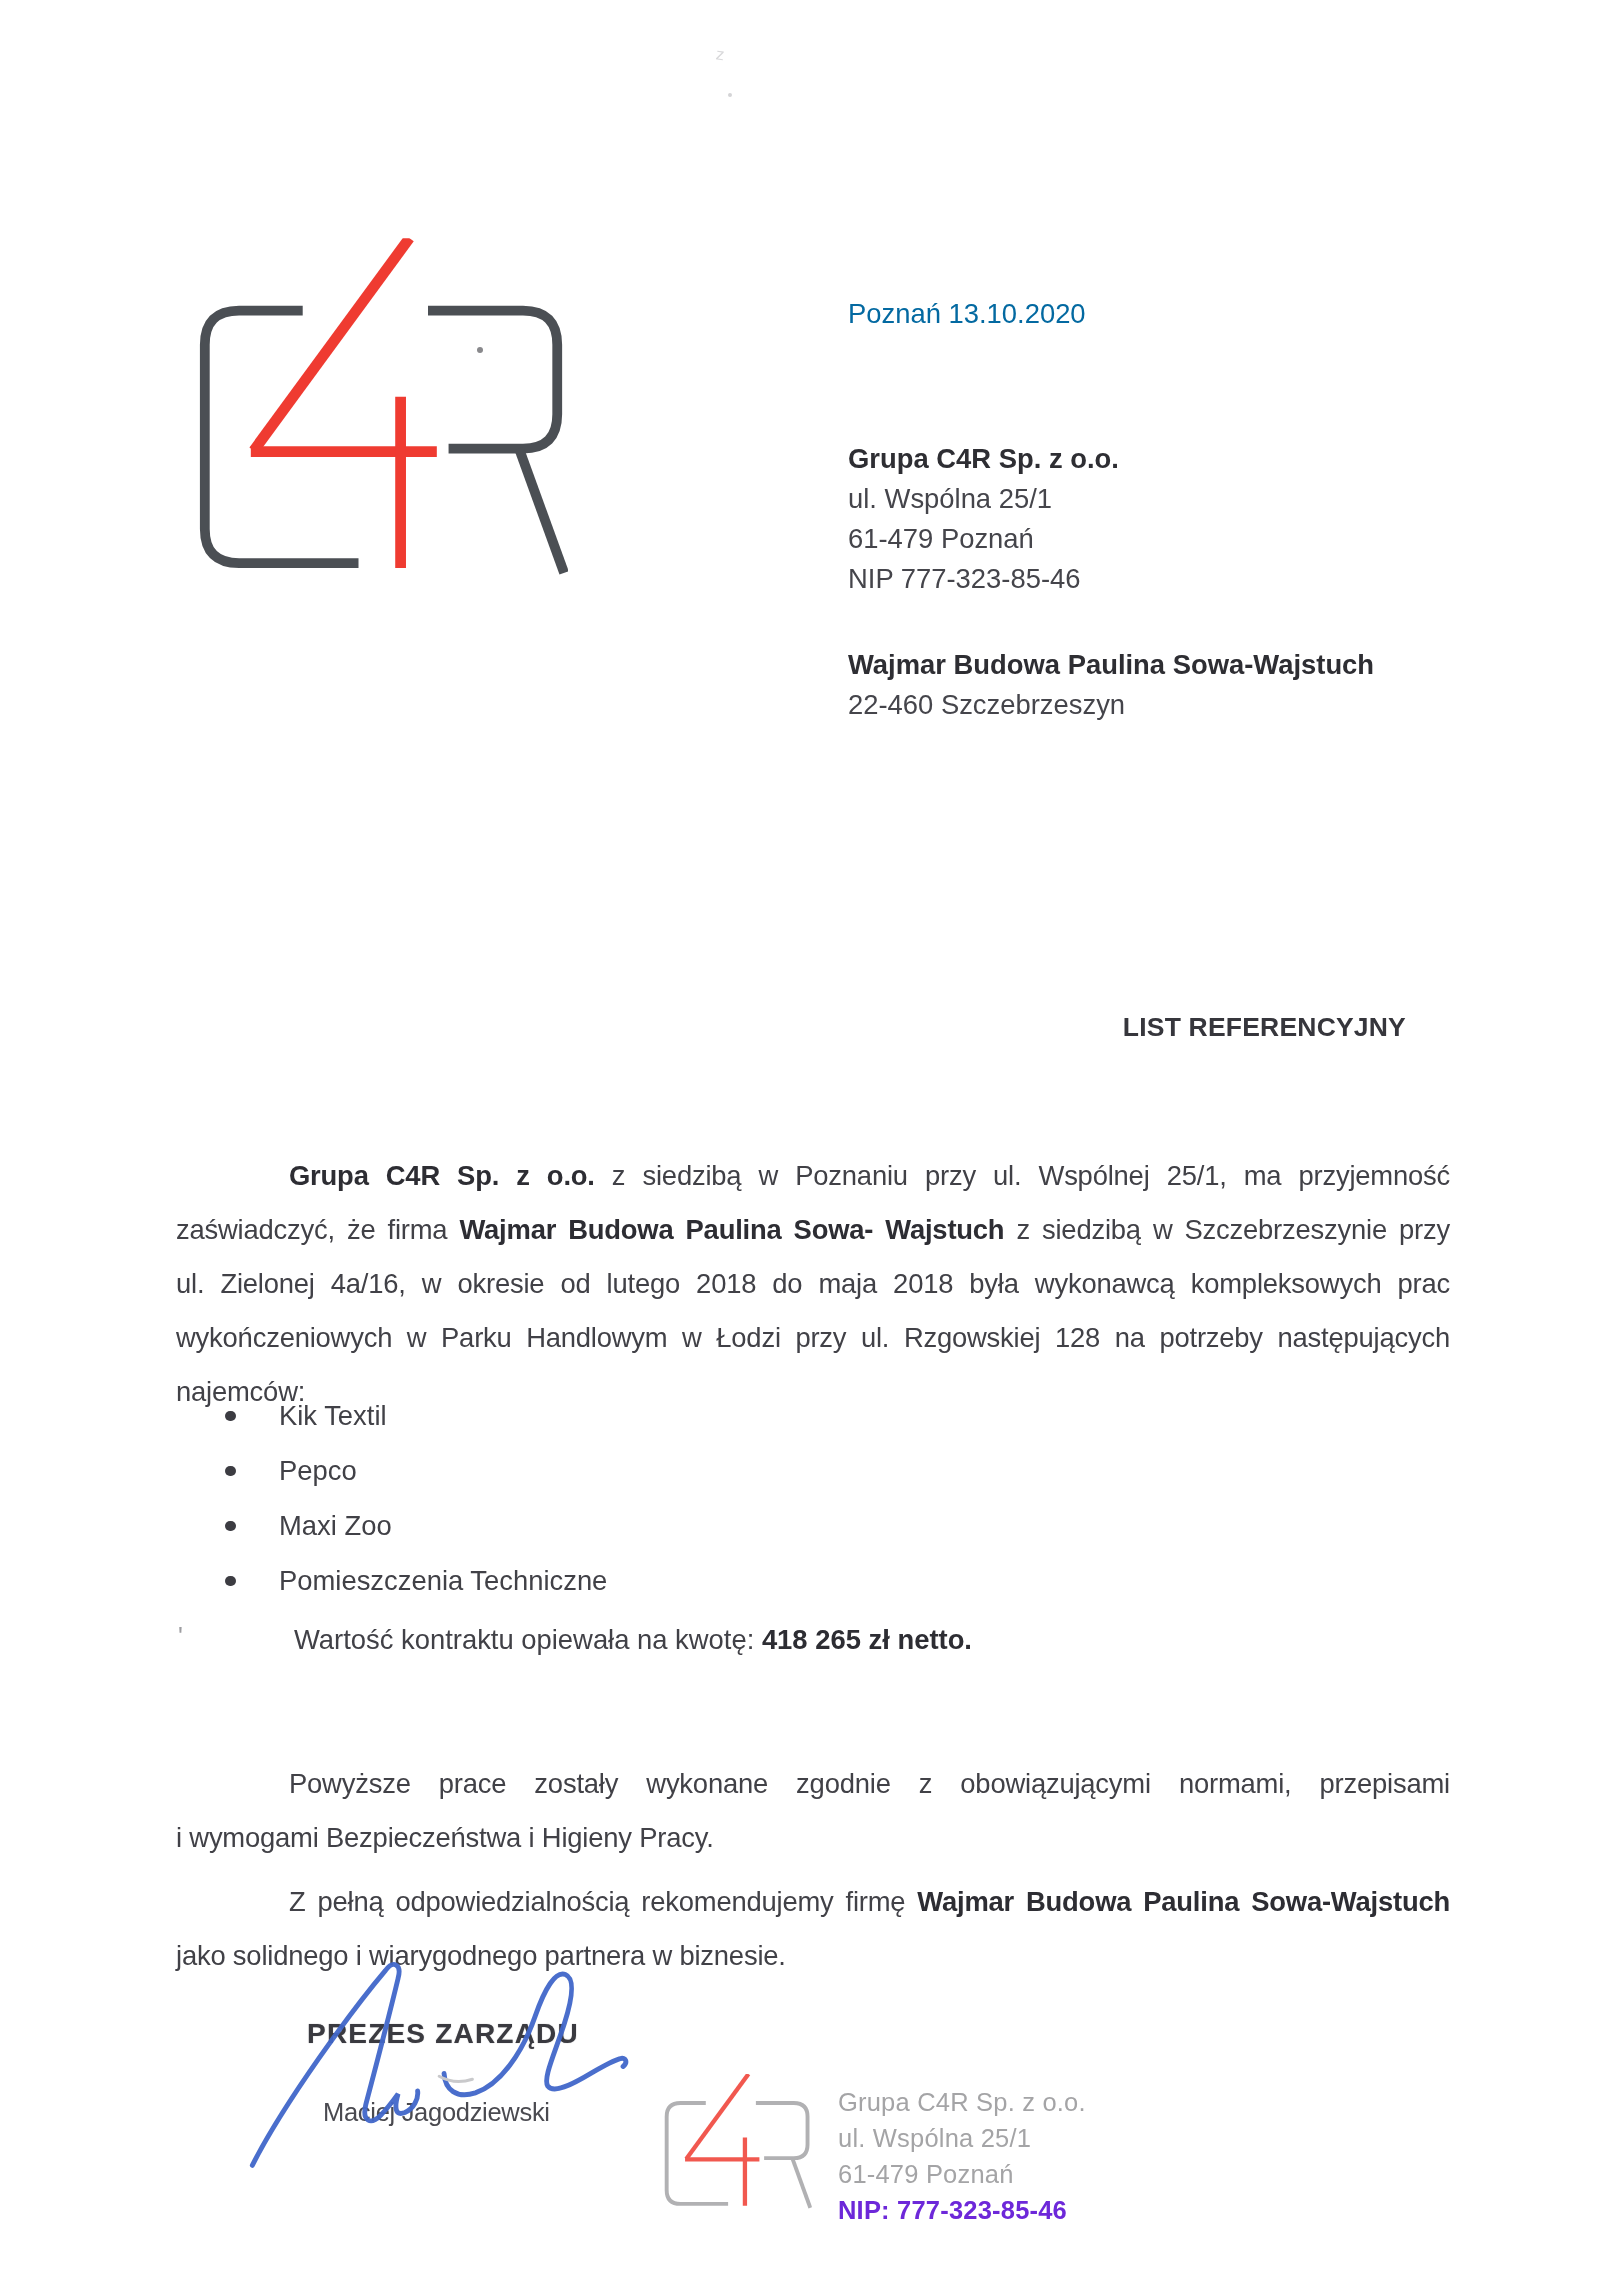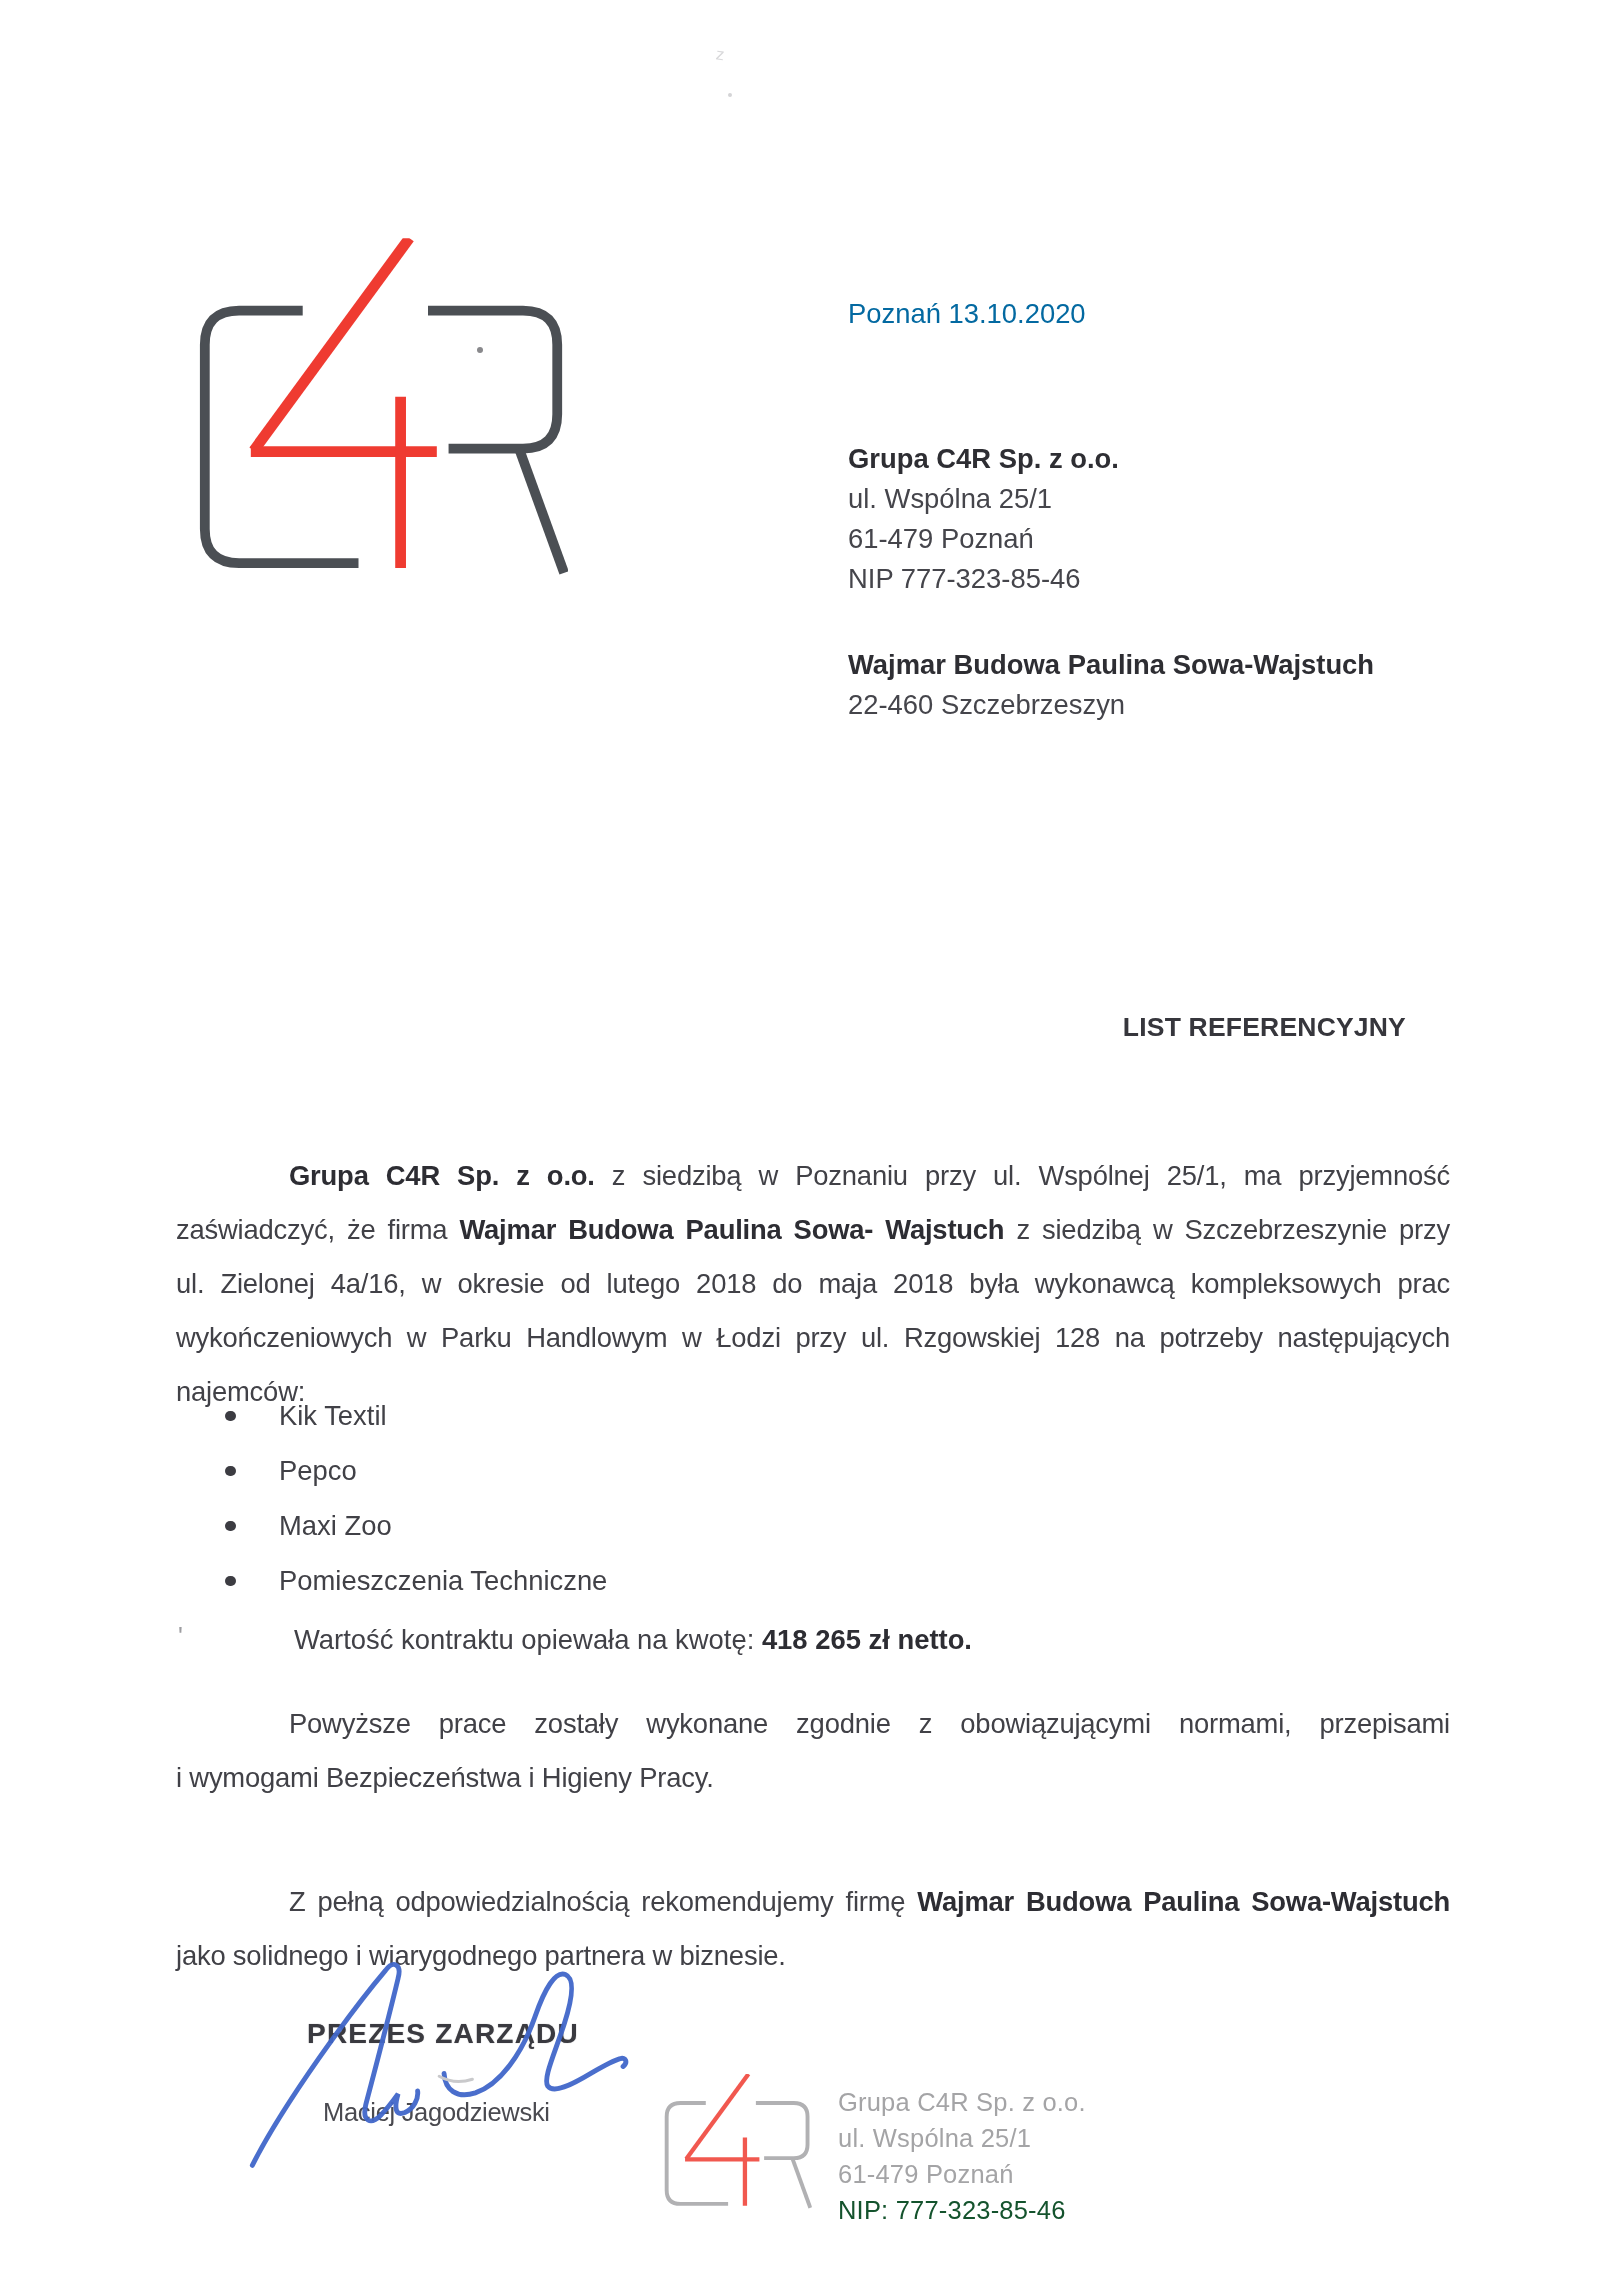--- a/index.html
+++ b/index.html
@@ -24,37 +24,37 @@
   .addr1{top:439px;}
   .addr2{top:645px;}
   
   .title{left:176px;top:1012px;width:1230px;text-align:right;
          font-weight:bold;font-size:26.5px;letter-spacing:0.2px;color:#36363c;}
   
   .col{left:176px;width:1274px;font-size:27.4px;line-height:54px;letter-spacing:-0.2px;}
   .jline{text-align:justify;text-align-last:justify;}
   .b{font-weight:bold;color:#2d2d33;}
   .p1{top:1149px;}
-  .p3{top:1697px;}
+  .p3{top:1757px;}
   .p4{top:1875px;}
   .indent{text-indent:113px;}
   .bullets{top:1388px;left:225px;width:1078px;font-size:27.4px;}
   .bullets .li{position:relative;height:55px;line-height:55px;padding-left:54px;}
   .bullets .li::before{content:"";position:absolute;left:0;top:22.5px;width:10.8px;height:10.8px;
                        border-radius:50%;background:#3c3c42;}
   .contract{top:1619px;left:176px;width:1274px;font-size:27.4px;line-height:41px;text-indent:118px;}
   
   .prezes{left:307px;top:2018px;font-size:28px;font-weight:bold;letter-spacing:1.2px;
           color:#3a3a40;text-shadow:0 0 1px rgba(58,58,64,.55);}
   .maciej{left:323px;top:2098px;font-size:25.5px;letter-spacing:-0.3px;color:#4a4a50;}
   .sig-svg{left:240px;top:1955px;width:412px;height:225px;}
   
   .stamp-text{left:838px;top:2084px;font-size:25.5px;line-height:36px;color:#a4a4a6;
               letter-spacing:0.2px;}
-  .stamp-text .fade{color:#14532d;}
+  .stamp-text .fade{color:#6d28d9;font-weight:bold;}
   
   .art{color:#d9d9db;}
   .art-z{left:716px;top:45px;font-size:16.7px;transform:rotate(8deg);}
   .art-dot{left:728px;top:93px;width:3.9px;height:3.9px;border-radius:50%;background:#d4d4d6;}
   .art-apos{left:178px;top:1622px;font-size:25.5px;color:#9d9da1;}
 </style>
 </head>
 <body>
 
 <div class="page">

